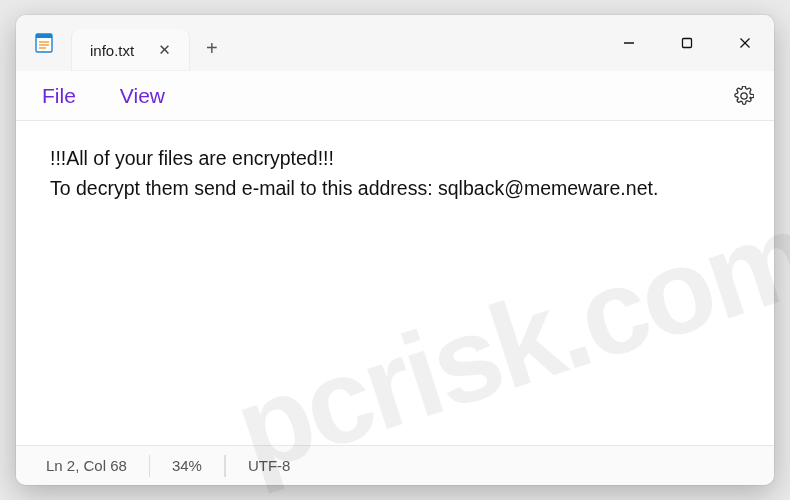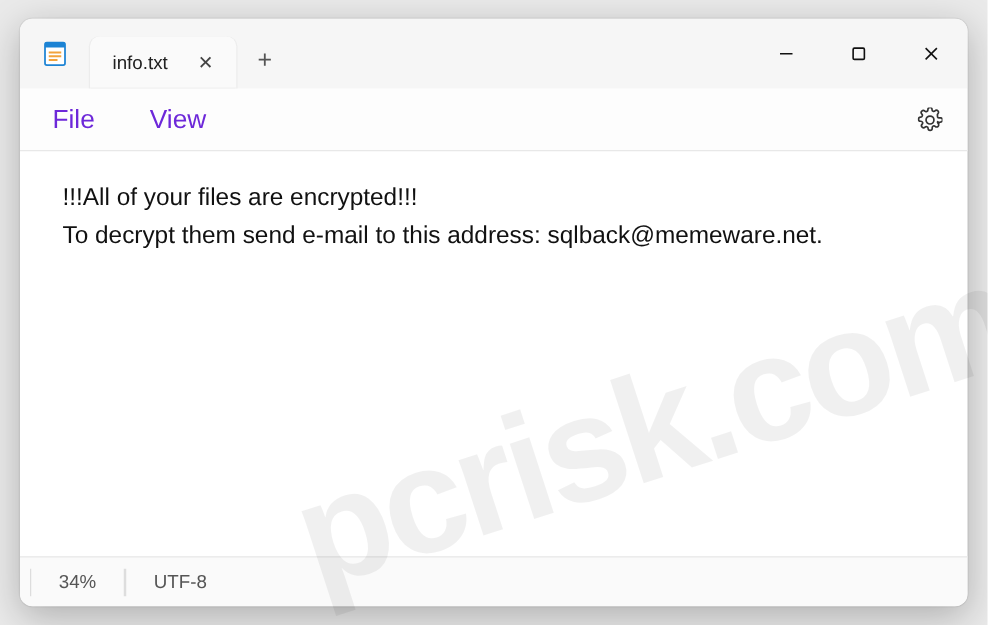--- a/index.html
+++ b/index.html
@@ -201,20 +201,21 @@
         <path fill="none" stroke="#333" stroke-width="1.6" d="M12 8.2a3.8 3.8 0 100 7.6 3.8 3.8 0 000-7.6z"></path>
         <path fill="none" stroke="#333" stroke-width="1.6" d="M19.4 13.5a1.6 1.6 0 00.32 1.77l.06.06a2 2 0 11-2.83 2.83l-.06-.06a1.6 1.6 0 00-1.77-.32 1.6 1.6 0 00-.97 1.47V20a2 2 0 11-4 0v-.09a1.6 1.6 0 00-1.05-1.47 1.6 1.6 0 00-1.77.32l-.06.06a2 2 0 11-2.83-2.83l.06-.06a1.6 1.6 0 00.32-1.77 1.6 1.6 0 00-1.47-.97H3a2 2 0 110-4h.09a1.6 1.6 0 001.47-1.05 1.6 1.6 0 00-.32-1.77l-.06-.06A2 2 0 017.01 3.4l.06.06a1.6 1.6 0 001.77.32H9a1.6 1.6 0 00.97-1.47V2a2 2 0 114 0v.09a1.6 1.6 0 00.97 1.47 1.6 1.6 0 001.77-.32l.06-.06a2 2 0 112.83 2.83l-.06.06a1.6 1.6 0 00-.32 1.77V9a1.6 1.6 0 001.47.97H22a2 2 0 010 4h-.09a1.6 1.6 0 00-1.47.97z" stroke-linejoin="round"></path>
       </svg>
     </div>
   </div>
 
   <div class="content"><span>!!!All of your files are encrypted!!!</span>
 <span>To decrypt them send e-mail to this address: sqlback@memeware.net.</span></div>
 
   <div class="statusbar">
+    <div class="status-seg">Ln 2, Col 68</div>
     <div class="status-sep"></div>
     <div class="status-seg">34%</div>
     <div class="status-sep"></div>
     <div class="status-sep"></div>
     <div class="status-seg">UTF-8</div>
   </div>
 
 </div>
 
 </body></html>

